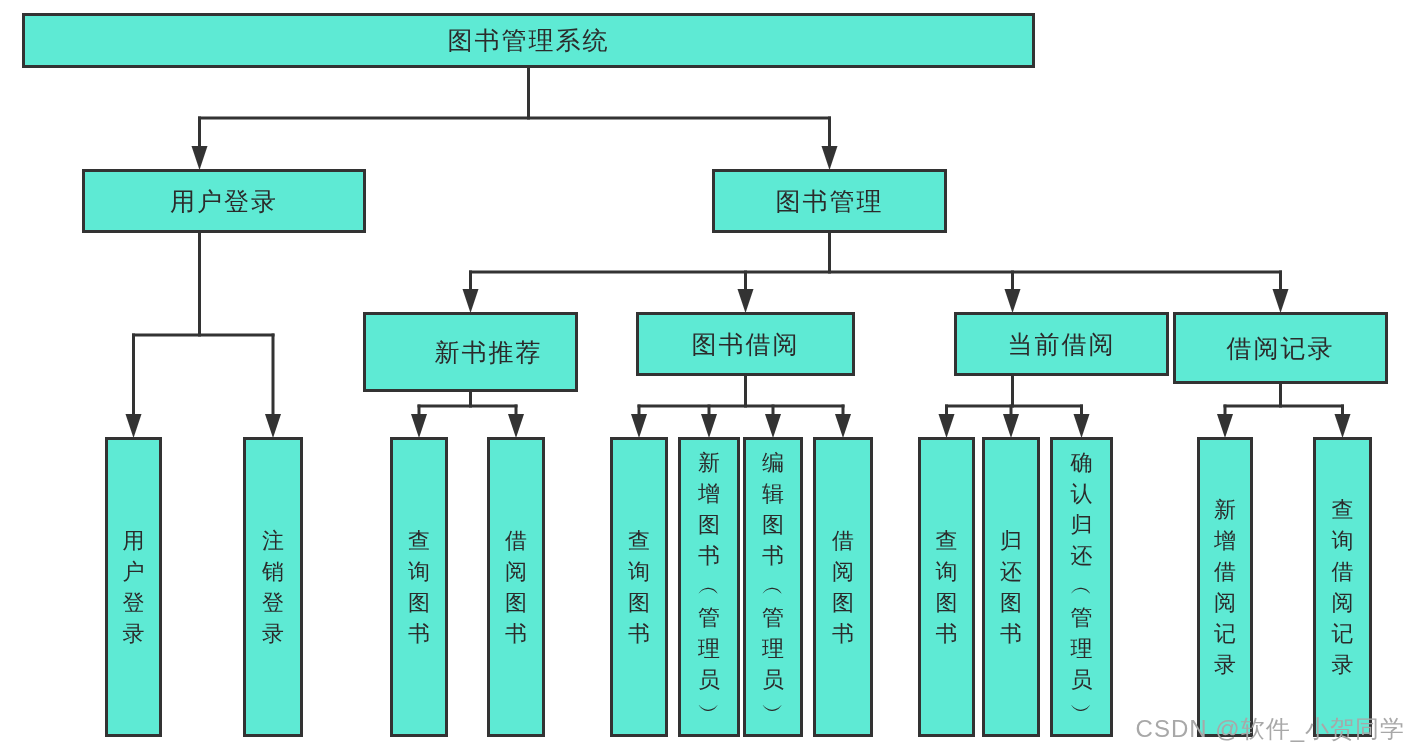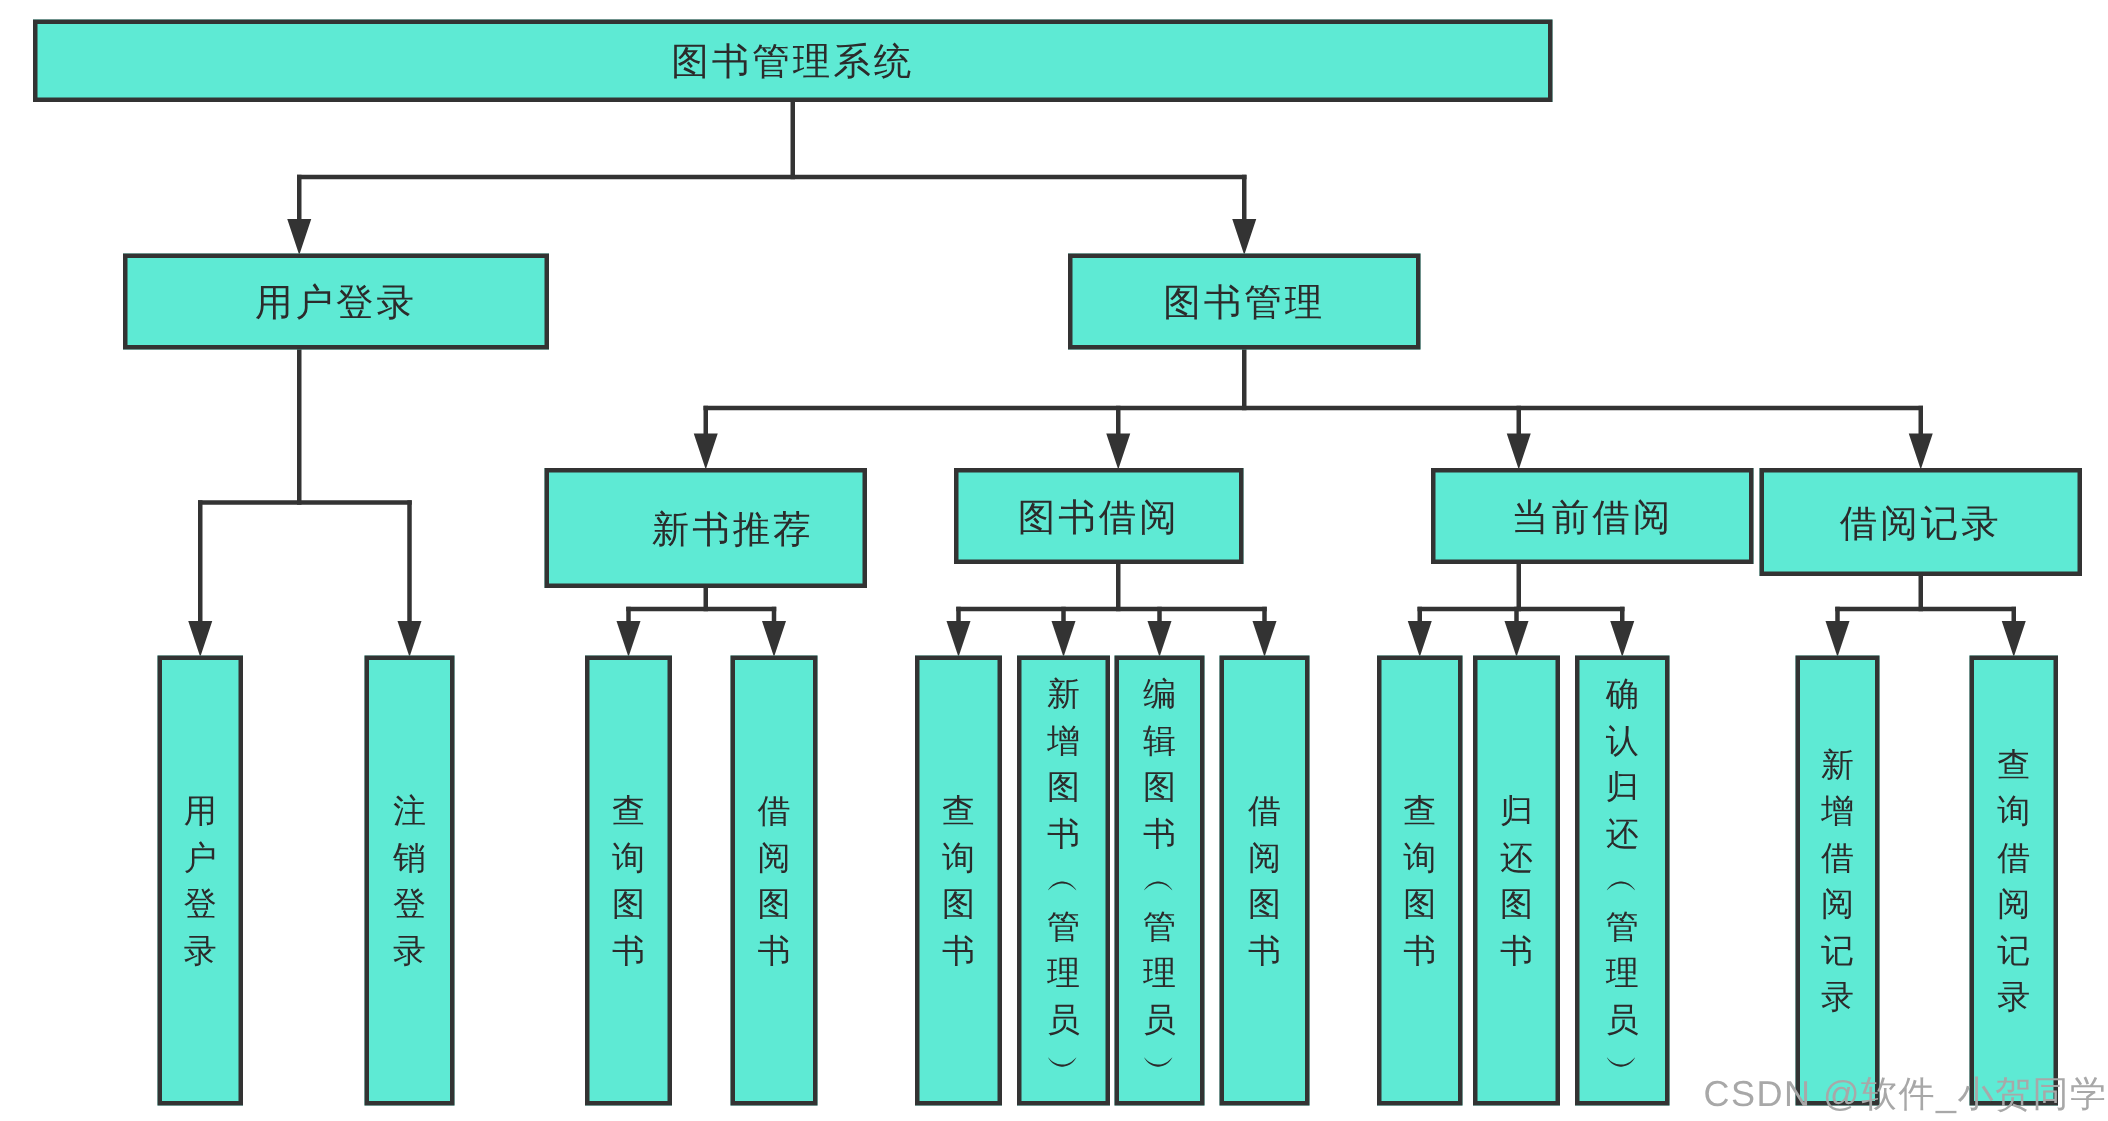--- a/index.html
+++ b/index.html
@@ -118,21 +118,21 @@
       </div>
       <div class="node horizontal" style="left: 82px; top: 169px; width: 284px; height: 64px;">
         <span class="hlabel">用户登录</span>
       </div>
       <div class="node horizontal" style="left: 712px; top: 169px; width: 235px; height: 64px;">
         <span class="hlabel">图书管理</span>
       </div>
       <div class="node horizontal" style="left: 363px; top: 312px; width: 215px; height: 80px; padding-left: 36px;">
         <span class="hlabel">新书推荐</span>
       </div>
-      <div class="node horizontal" style="left: 636px; top: 312px; width: 193px; height: 64px;">
+      <div class="node horizontal" style="left: 636px; top: 312px; width: 219px; height: 64px;">
         <span class="hlabel">图书借阅</span>
       </div>
       <div class="node horizontal" style="left: 954px; top: 312px; width: 215px; height: 64px;">
         <span class="hlabel">当前借阅</span>
       </div>
       <div class="node horizontal" style="left: 1173px; top: 312px; width: 215px; height: 72px;">
         <span class="hlabel">借阅记录</span>
       </div>
       <div class="node vertical" style="left: 105px; top: 437px; width: 57px; height: 300px;">
         <span class="vchar">用</span>

